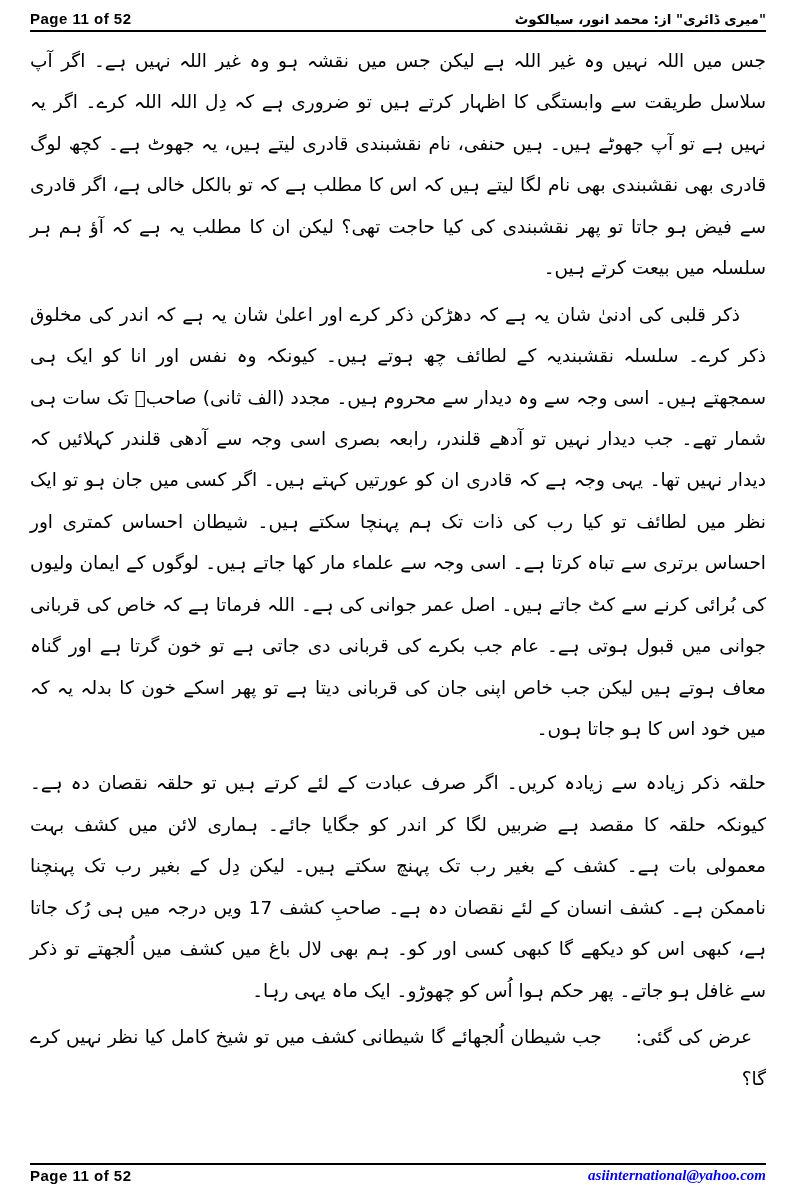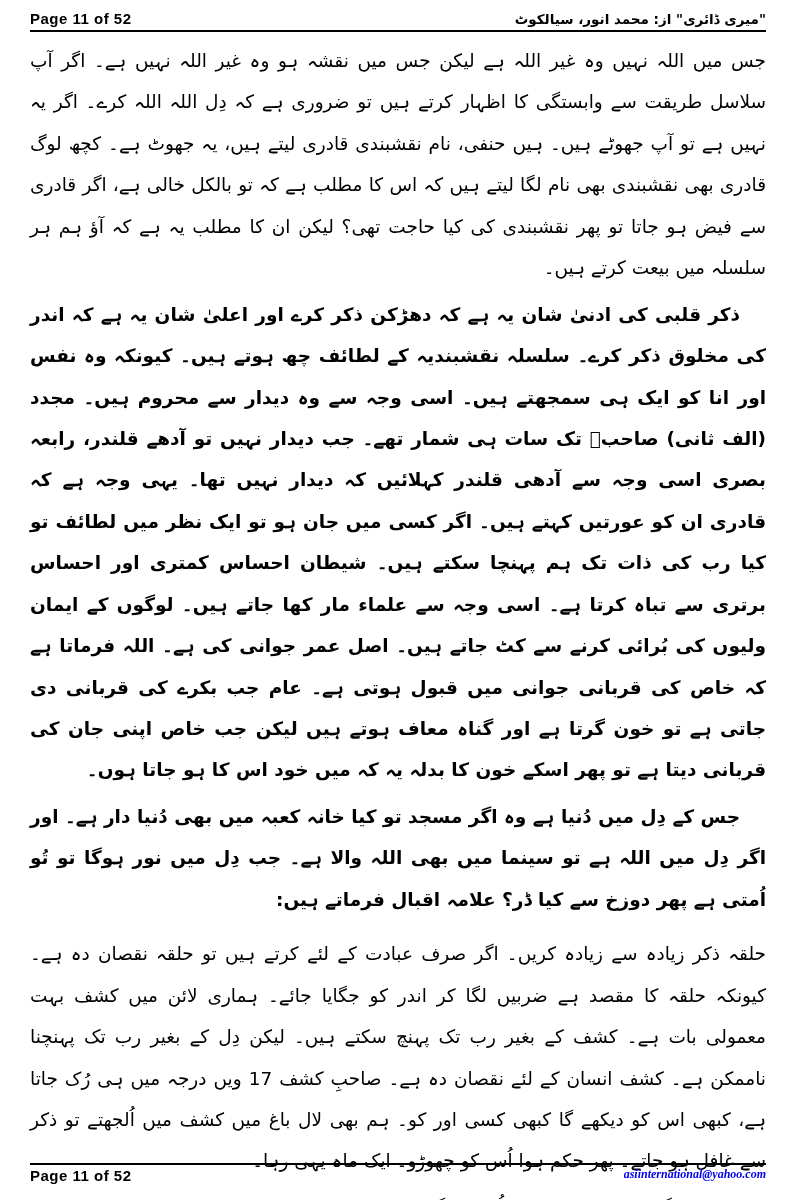--- a/index.html
+++ b/index.html
@@ -39,21 +39,21 @@
   }
   .body-text {
     direction: rtl;
     text-align: justify;
     font-family: "DejaVu Sans", sans-serif;
     font-size: 18.5px;
     line-height: 2.24;
     margin-top: 8px;
   }
   .body-text p { margin: 0 0 5px 0; }
-  .indent { text-indent: 26px; font-weight: bold; }
+  .indent { text-indent: 26px; }
   .verse {
     display: flex;
     direction: rtl;
     justify-content: center;
     gap: 72px;
     margin: 2px 0 8px 0;
     text-align: center;
   }
   .qa-label { font-weight: normal; }
   .qa-gap-wide { display: inline-block; width: 34px; }
@@ -77,41 +77,40 @@
   .page-label-bottom {
     font-family: "Liberation Sans", sans-serif;
     font-weight: bold;
     font-size: 15px;
     letter-spacing: 0.5px;
   }
   .footer-email {
     font-family: "Liberation Serif", serif;
     font-style: italic;
     font-weight: bold;
-    font-size: 12px;
+    font-size: 15px;
     text-decoration: none;
   }
 </style>
 </head>
 <body>
 
 <div class="page">
 
   <div class="header-row">
     <div class="page-label-top">Page 11  of 52</div>
     <div class="doc-title" dir="rtl">"میری ڈائری" از: محمد انور، سیالکوٹ</div>
   </div>
   <hr class="header-divider">
 
   <div class="body-text" dir="rtl">
     <p>جس میں اللہ نہیں وہ غیر اللہ ہے لیکن جس میں نقشہ ہو وہ غیر اللہ نہیں ہے۔ اگر آپ سلاسل طریقت سے وابستگی کا اظہار کرتے ہیں تو ضروری ہے کہ دِل اللہ اللہ کرے۔ اگر یہ نہیں ہے تو آپ جھوٹے ہیں۔ ہیں حنفی، نام نقشبندی قادری لیتے ہیں، یہ جھوٹ ہے۔ کچھ لوگ قادری بھی نقشبندی بھی نام لگا لیتے ہیں کہ اس کا مطلب ہے کہ تو بالکل خالی ہے، اگر قادری سے فیض ہو جاتا تو پھر نقشبندی کی کیا حاجت تھی؟ لیکن ان کا مطلب یہ ہے کہ آؤ ہم ہر سلسلہ میں بیعت کرتے ہیں۔</p>
 
     <p class="indent">ذکر قلبی کی ادنیٰ شان یہ ہے کہ دھڑکن ذکر کرے اور اعلیٰ شان یہ ہے کہ اندر کی مخلوق ذکر کرے۔ سلسلہ نقشبندیہ کے لطائف چھ ہوتے ہیں۔ کیونکہ وہ نفس اور انا کو ایک ہی سمجھتے ہیں۔ اسی وجہ سے وہ دیدار سے محروم ہیں۔ مجدد (الف ثانی) صاحبؒ تک سات ہی شمار تھے۔ جب دیدار نہیں تو آدھے قلندر، رابعہ بصری اسی وجہ سے آدھی قلندر کہلائیں کہ دیدار نہیں تھا۔ یہی وجہ ہے کہ قادری ان کو عورتیں کہتے ہیں۔ اگر کسی میں جان ہو تو ایک نظر میں لطائف تو کیا رب کی ذات تک ہم پہنچا سکتے ہیں۔ شیطان احساس کمتری اور احساس برتری سے تباہ کرتا ہے۔ اسی وجہ سے علماء مار کھا جاتے ہیں۔ لوگوں کے ایمان ولیوں کی بُرائی کرنے سے کٹ جاتے ہیں۔ اصل عمر جوانی کی ہے۔ اللہ فرماتا ہے کہ خاص کی قربانی جوانی میں قبول ہوتی ہے۔ عام جب بکرے کی قربانی دی جاتی ہے تو خون گرتا ہے اور گناہ معاف ہوتے ہیں لیکن جب خاص اپنی جان کی قربانی دیتا ہے تو پھر اسکے خون کا بدلہ یہ کہ میں خود اس کا ہو جاتا ہوں۔</p>
 
-    <p class="indent">جس کے دِل میں دُنیا ہے وہ اگر مسجد تو کیا خانہ کعبہ میں بھی دُنیا دار ہے۔ اور اگر دِل میں اللہ ہے تو سینما میں بھی اللہ والا ہے۔ جب دِل میں نور ہوگا تو تُو اُمتی ہے پھر دوزخ سے کیا ڈر؟ علامہ اقبال فرماتے ہیں:</p>
 
     <div class="verse">
     </div>
 
     <p>حلقہ ذکر زیادہ سے زیادہ کریں۔ اگر صرف عبادت کے لئے کرتے ہیں تو حلقہ نقصان دہ ہے۔ کیونکہ حلقہ کا مقصد ہے ضربیں لگا کر اندر کو جگایا جائے۔ ہماری لائن میں کشف بہت معمولی بات ہے۔ کشف کے بغیر رب تک پہنچ سکتے ہیں۔ لیکن دِل کے بغیر رب تک پہنچنا ناممکن ہے۔ کشف انسان کے لئے نقصان دہ ہے۔ صاحبِ کشف 17 ویں درجہ میں ہی رُک جاتا ہے، کبھی اس کو دیکھے گا کبھی کسی اور کو۔ ہم بھی لال باغ میں کشف میں اُلجھتے تو ذکر سے غافل ہو جاتے۔ پھر حکم ہوا اُس کو چھوڑو۔ ایک ماہ یہی رہا۔</p>
 
     <p class="qa">
       <span class="qa-label">عرض کی گئی:</span><span class="qa-gap-wide"></span><span>جب شیطان اُلجھائے گا شیطانی کشف میں تو شیخ کامل کیا نظر نہیں کرے گا؟</span>
     </p>
 

